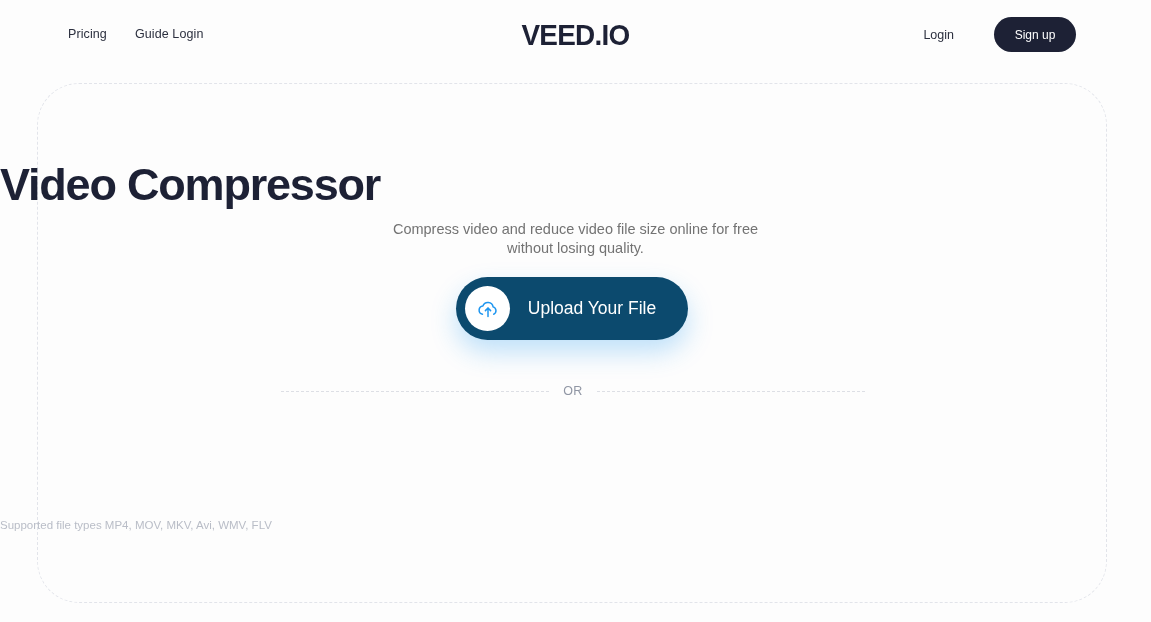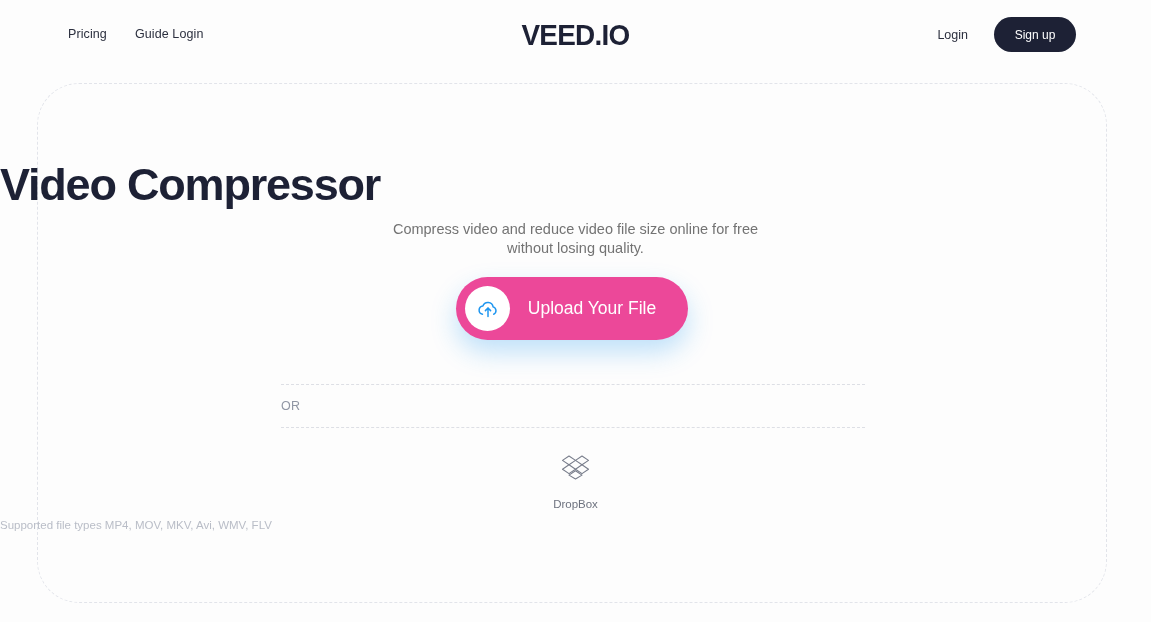--- a/index.html
+++ b/index.html
@@ -54,21 +54,21 @@
     letter-spacing: -0.8px;
     transform: scaleX(0.93);
     font-family: "Liberation Sans", sans-serif;
   }
   .nav-right {
     position: absolute;
     right: 75px;
     top: 17px;
     display: flex;
     align-items: center;
-    gap: 26px;
+    gap: 40px;
   }
   .login-link {
     font-size: 12.5px;
     color: #2b2f3e;
     cursor: pointer;
     white-space: nowrap;
   }
   .signup-btn {
     width: 82px;
     height: 35px;
@@ -123,21 +123,21 @@
   }
 
   
   #upload-button {
     position: absolute;
     left: 456px;
     top: 277px;
     width: 232px;
     height: 63px;
     border-radius: 32px;
-    background: #ec4899;
+    background: #0c4a6e;
     display: flex;
     align-items: center;
     cursor: pointer;
     border: none;
     padding: 0;
     box-shadow: 0 12px 26px rgba(30, 150, 240, 0.28);
   }
   .upload-icon-circle {
     width: 45px;
     height: 45px;
@@ -159,22 +159,22 @@
     white-space: nowrap;
   }
 
   
   #or-divider {
     position: absolute;
     left: 281px;
     top: 384px;
     width: 584px;
     display: flex;
+    align-items: center;
     gap: 14px;
-    flex-direction: column;
   }
   .divider-line {
     flex: 1;
     height: 0;
     border-top: 1.3px dashed #dddfe5;
   }
   .divider-label {
     font-size: 12.5px;
     color: #9096a4;
     letter-spacing: 0.4px;
@@ -256,29 +256,17 @@
 </button>
 
 <div id="or-divider">
   <span class="divider-line"></span>
   <span class="divider-label">OR</span>
   <span class="divider-line"></span>
 </div>
 
 <div id="source-options">
 
-  <div class="source-option">
-    <span class="source-icon">
-      <svg width="30" height="28" viewBox="0 0 30 28" fill="none">
-        <path d="M8 3 1.5 7.4 8 11.8l6.5-4.4L8 3Z" stroke="#787d8b" stroke-width="1.1" stroke-linejoin="round"></path>
-        <path d="M21 3l-6.5 4.4L21 11.8l6.5-4.4L21 3Z" stroke="#787d8b" stroke-width="1.1" stroke-linejoin="round"></path>
-        <path d="M1.5 16.2 8 11.8l6.5 4.4L8 20.6l-6.5-4.4Z" stroke="#787d8b" stroke-width="1.1" stroke-linejoin="round"></path>
-        <path d="M14.5 16.2 21 11.8l6.5 4.4L21 20.6l-6.5-4.4Z" stroke="#787d8b" stroke-width="1.1" stroke-linejoin="round"></path>
-        <path d="M8 22.1l6.5-4.3 6.5 4.3-6.5 3.9L8 22.1Z" stroke="#787d8b" stroke-width="1.1" stroke-linejoin="round"></path>
-      </svg>
-    </span>
-    <span class="source-label">DropBox</span>
-  </div>
 
 
 </div>
 
 <div class="supported-types">Supported file types MP4, MOV, MKV, Avi, WMV, FLV</div>
 
 </body></html>

